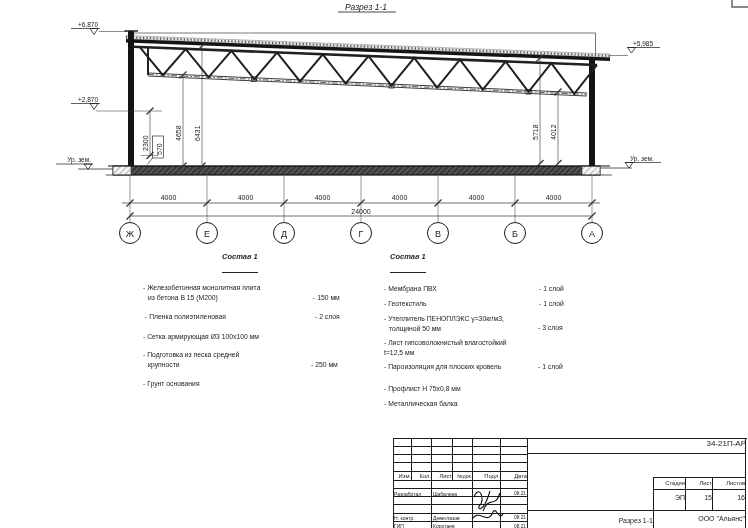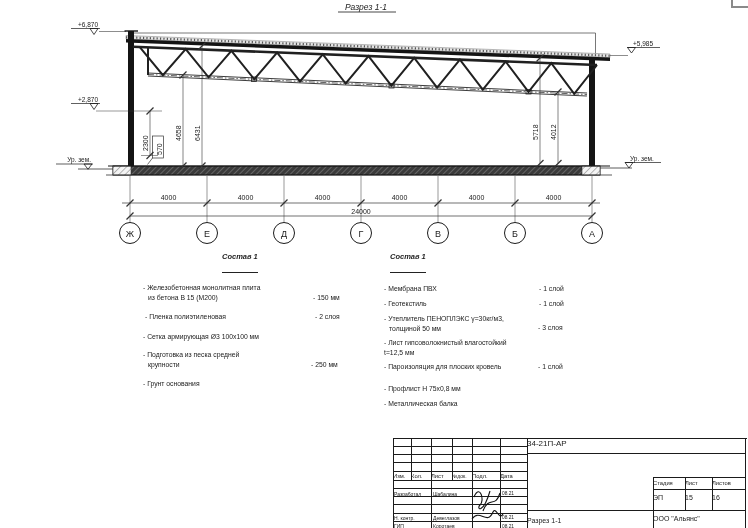--- a/index.html
+++ b/index.html
@@ -10,21 +10,21 @@
   
   .clist{position:absolute;font-size:6.8px;line-height:9.5px;color:#222;}
   .clist .ttl{position:absolute;font-style:italic;font-weight:bold;font-size:7.5px;
               border-bottom:0.8px solid #222;padding-bottom:10px;white-space:nowrap;}
   .clist .item{position:absolute;white-space:nowrap;}
   .clist .item .l2{display:block;padding-left:5px;}
   .clist .item .l2.noind{padding-left:0;}
   .clist .val{position:absolute;white-space:nowrap;}
   
   .tbl{position:absolute;background:#1b1b1b;}
-  .tbt{position:absolute;font-size:5.8px;line-height:8px;text-align:left;white-space:nowrap;color:#1b1b1b;}
+  .tbt{position:absolute;font-size:5.8px;line-height:8px;text-align:right;white-space:nowrap;color:#1b1b1b;}
   .tbt.left{text-align:left;}
   
   #corner{position:absolute;left:731px;top:-2px;width:15px;height:8px;
           border-left:2px solid #8a8a8a;border-bottom:2px solid #8a8a8a;}
 </style>
 </head>
 <body>
 
 <div id="sheet">
 

